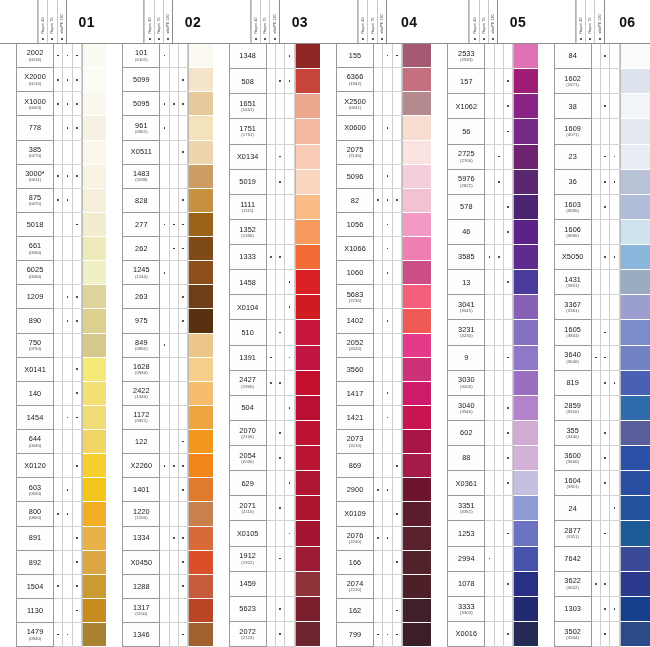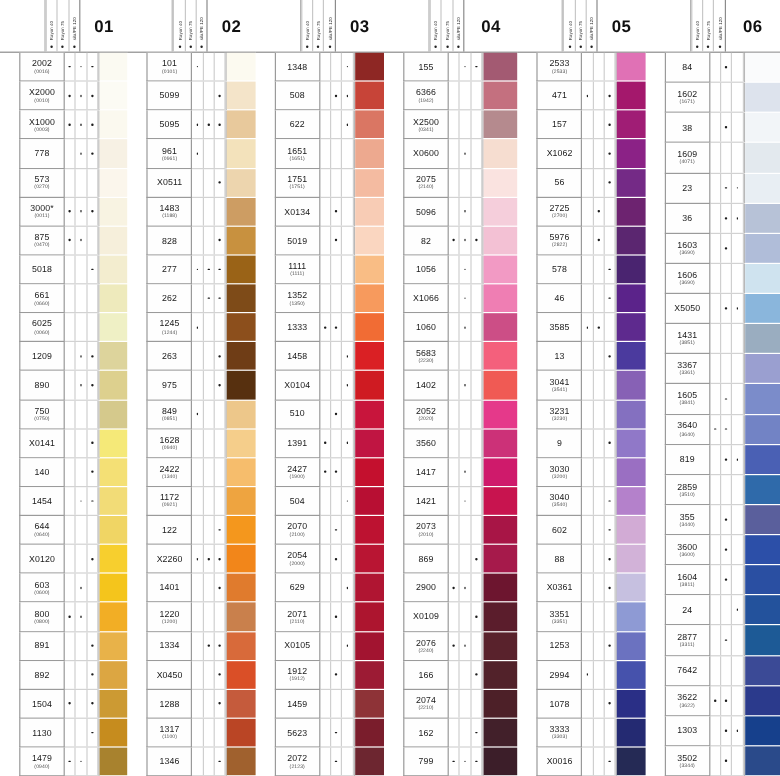--- a/index.html
+++ b/index.html
@@ -253,21 +253,21 @@
             <div class="dotcol">
               <span class="dot"></span>
             </div>
           </div>
           <div class="cell-swatch">
             <div class="swatch-pad" style="background: rgb(247, 241, 228);"></div>
           </div>
         </div>
         <div class="row">
           <div class="cell-code">
-            <div class="code-main">573</div>
+            <div class="code-main">385</div>
             <div class="code-alt">(0270)</div>
           </div>
           <div class="cell-dots">
             <div class="dotcol"></div>
             <div class="dotcol"></div>
             <div class="dotcol"></div>
           </div>
           <div class="cell-swatch">
             <div class="swatch-pad" style="background: rgb(251, 246, 236);"></div>
           </div>
@@ -1051,35 +1051,20 @@
             <div class="dotcol">
               <span class="dot"></span>
             </div>
           </div>
           <div class="cell-swatch">
             <div class="swatch-pad" style="background: rgb(199, 68, 56);"></div>
           </div>
         </div>
         <div class="row">
           <div class="cell-code">
-            <div class="code-main">622</div>
-          </div>
-          <div class="cell-dots">
-            <div class="dotcol"></div>
-            <div class="dotcol"></div>
-            <div class="dotcol">
-              <span class="dot"></span>
-            </div>
-          </div>
-          <div class="cell-swatch">
-            <div class="swatch-pad" style="background: rgb(218, 118, 99);"></div>
-          </div>
-        </div>
-        <div class="row">
-          <div class="cell-code">
             <div class="code-main">1651</div>
             <div class="code-alt">(1651)</div>
           </div>
           <div class="cell-dots">
             <div class="dotcol"></div>
             <div class="dotcol"></div>
             <div class="dotcol"></div>
           </div>
           <div class="cell-swatch">
             <div class="swatch-pad" style="background: rgb(237, 169, 143);"></div>
@@ -1841,37 +1826,20 @@
             <div class="dotcol"></div>
             <div class="dotcol"></div>
             <div class="dotcol"></div>
           </div>
           <div class="cell-swatch">
             <div class="swatch-pad" style="background: rgb(224, 113, 181);"></div>
           </div>
         </div>
         <div class="row">
           <div class="cell-code">
-            <div class="code-main">471</div>
-          </div>
-          <div class="cell-dots">
-            <div class="dotcol">
-              <span class="dot"></span>
-            </div>
-            <div class="dotcol"></div>
-            <div class="dotcol">
-              <span class="dot"></span>
-            </div>
-          </div>
-          <div class="cell-swatch">
-            <div class="swatch-pad" style="background: rgb(164, 24, 108);"></div>
-          </div>
-        </div>
-        <div class="row">
-          <div class="cell-code">
             <div class="code-main">157</div>
           </div>
           <div class="cell-dots">
             <div class="dotcol"></div>
             <div class="dotcol"></div>
             <div class="dotcol">
               <span class="dot"></span>
             </div>
           </div>
           <div class="cell-swatch">

